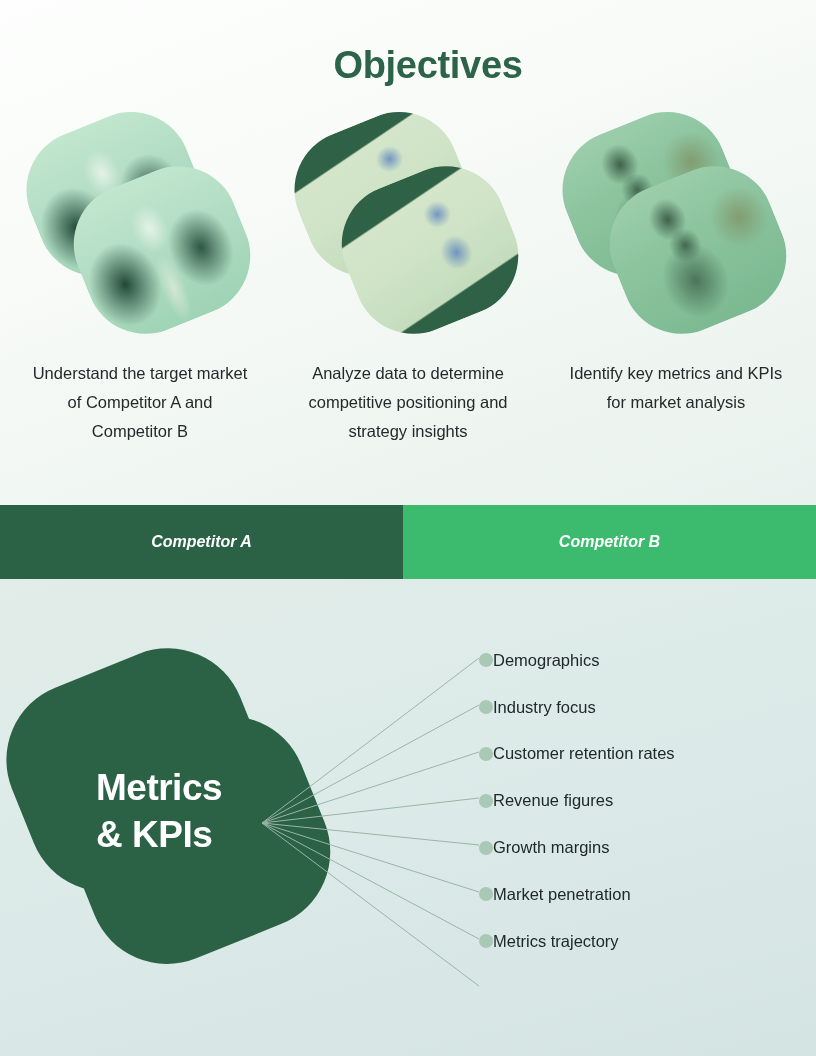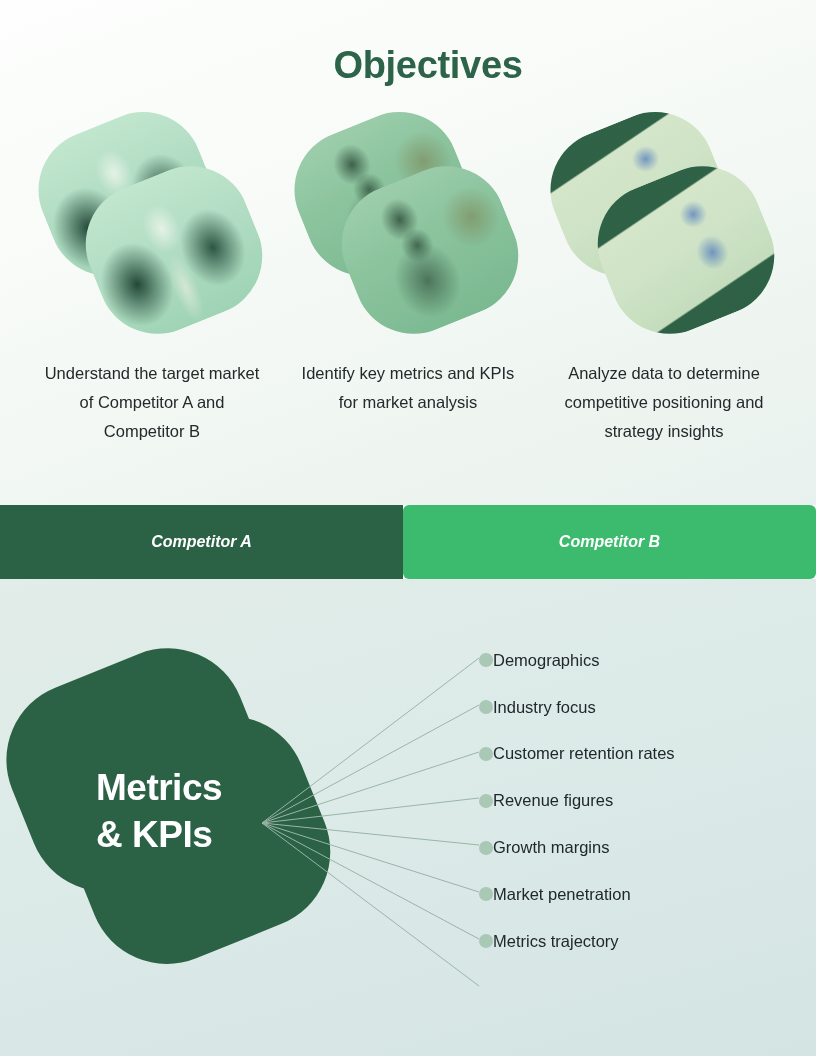--- a/index.html
+++ b/index.html
@@ -36,21 +36,21 @@
     letter-spacing: -0.3px;
     padding-left: 20px;
   }
 
   .cards {
     position: absolute;
     left: 0; top: 118px;
     width: 816px;
     display: flex;
     justify-content: center;
-    gap: 4px;
+    gap: 16px;
   }
   .card {
     width: 252px;
     display: flex;
     flex-direction: column;
     align-items: center;
   }
 
   
   .blob {
@@ -124,21 +124,21 @@
     height: 74px;
     display: flex;
     align-items: center;
     justify-content: center;
     font-size: 16px;
     font-weight: bold;
     color: #ffffff;
     font-style: italic;
   }
   .banner-a { width: 403px; }
-  .banner-b { width: 413px; border-radius: 6px; }
+  .banner-b { width: 413px; }
 
   
   .bottom-section {
     position: absolute;
     left: 0; top: 579px;
     width: 816px; height: 477px;
     background: linear-gradient(165deg, #e2ece8 0%, #dcebe8 45%, #d4e4e3 100%);
     overflow: hidden;
   }
 
@@ -221,32 +221,32 @@
       <div class="card">
         <div class="blob">
           <div class="lobe lobe-a ph1"></div>
           <div class="lobe lobe-b ph1"></div>
         </div>
         <div class="card-caption">Understand the target market of Competitor A and Competitor B</div>
       </div>
 
       <div class="card">
         <div class="blob">
+          <div class="lobe lobe-a ph3"></div>
+          <div class="lobe lobe-b ph3"></div>
+        </div>
+        <div class="card-caption">Analyze data to determine competitive positioning and strategy insights</div>
+      </div>
+
+      <div class="card">
+        <div class="blob">
           <div class="lobe lobe-a ph2"></div>
           <div class="lobe lobe-b ph2"></div>
         </div>
         <div class="card-caption">Identify key metrics and KPIs for market analysis</div>
-      </div>
-
-      <div class="card">
-        <div class="blob">
-          <div class="lobe lobe-a ph3"></div>
-          <div class="lobe lobe-b ph3"></div>
-        </div>
-        <div class="card-caption">Analyze data to determine competitive positioning and strategy insights</div>
       </div>
 
     </div>
   </div>
 
   <div class="banners">
     <div class="banner banner-a" style="background:#2b6145;">
       <span>Competitor A</span>
     </div>
     <div class="banner banner-b" style="background:#3cbb6e;">

